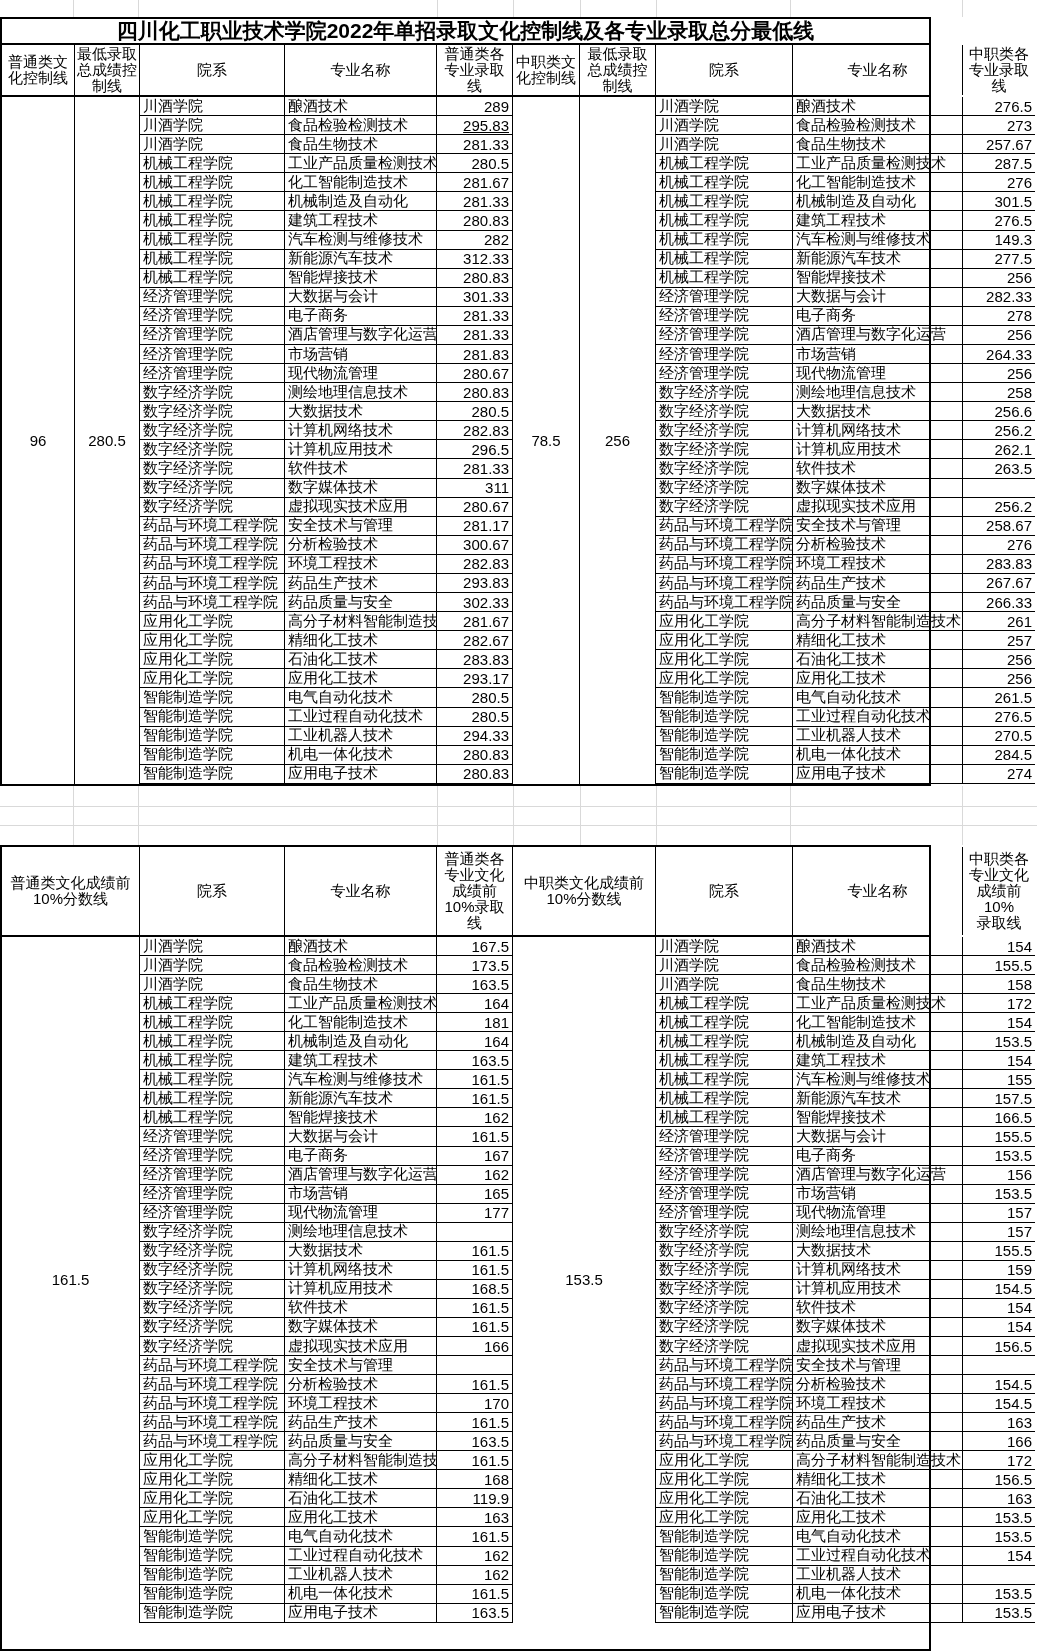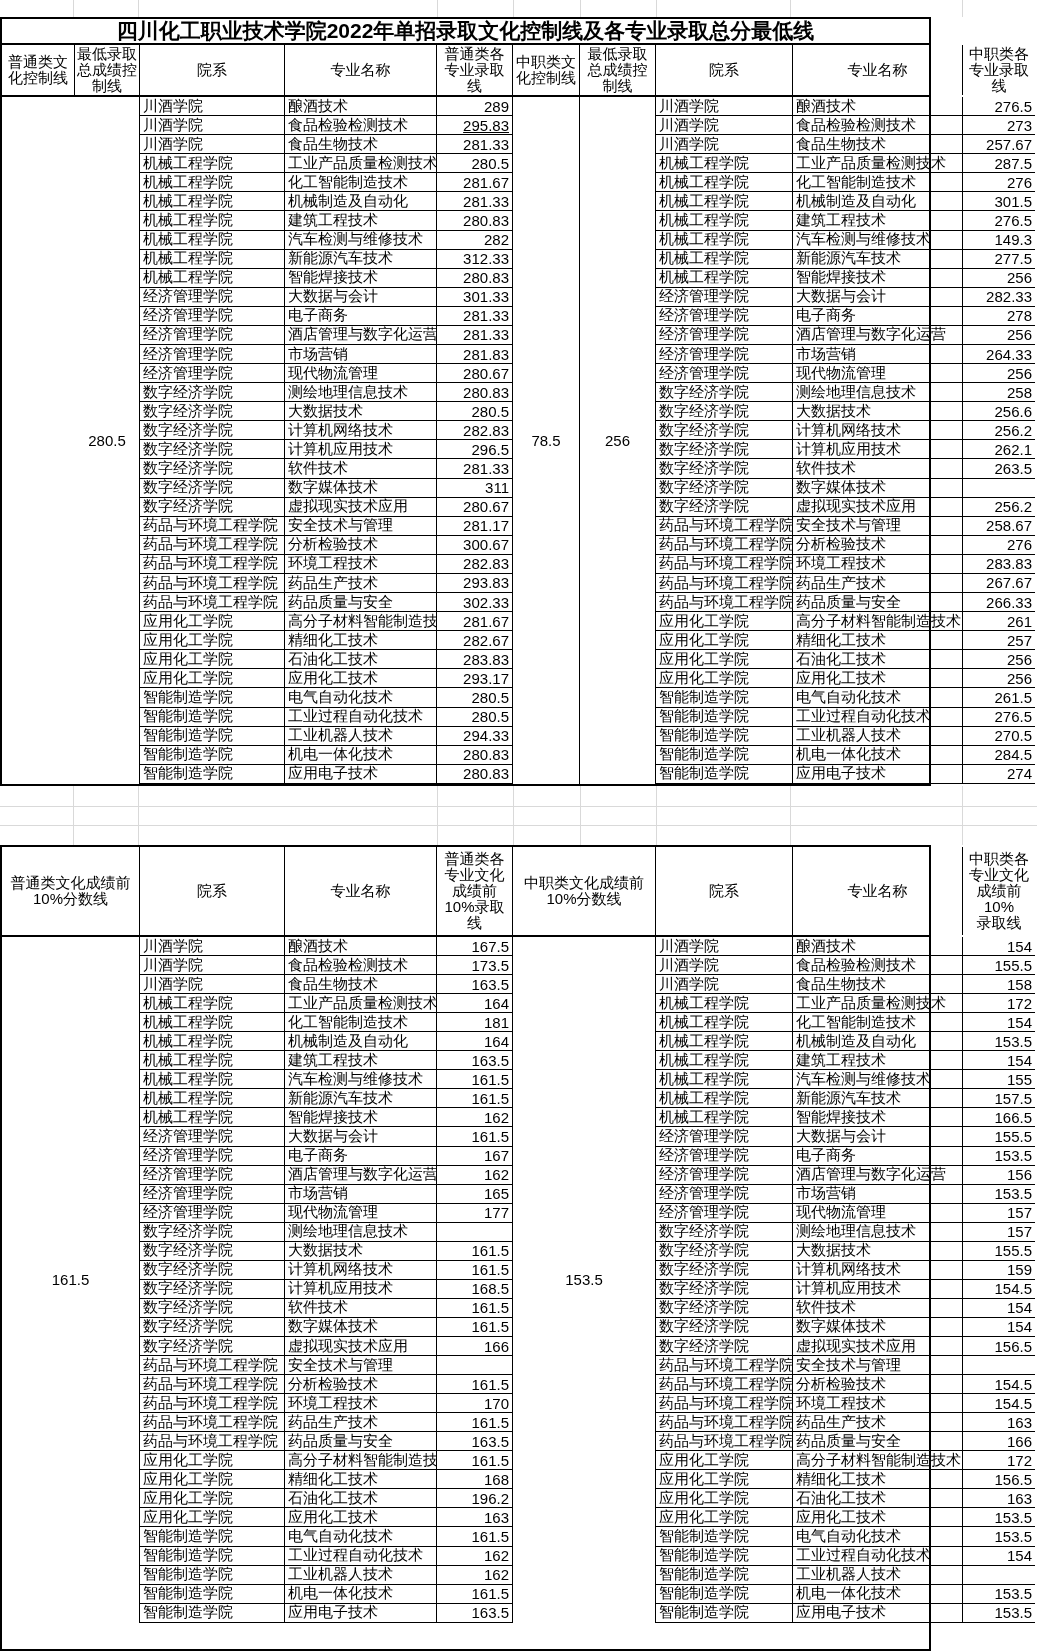--- a/index.html
+++ b/index.html
@@ -63,20 +63,21 @@
       <div class="hc">最低录取
 总成绩控
 制线</div>
       <div class="hc">院系</div>
       <div class="hc">专业名称</div>
       <div class="hc no-br">中职类各
 专业录取
 线</div>
     </div>
     <div class="tbody cols" id="t1body">
+      <div class="cell ctrl" style="grid-column:1;grid-row:1 / span 36">96</div>
       <div class="cell ctrl" style="grid-column:2;grid-row:1 / span 36">280.5</div>
       <div class="cell ctrl" style="grid-column:6;grid-row:1 / span 36">78.5</div>
       <div class="cell ctrl" style="grid-column:7;grid-row:1 / span 36">256</div>
     <div class="cell txt" style="grid-area: 1 / 3;">川酒学院</div>
         <div class="cell txt" style="grid-area: 1 / 4;">酿酒技术</div>
         <div class="cell num" style="grid-area: 1 / 5;">289</div>
         <div class="cell txt" style="grid-area: 1 / 8;">川酒学院</div>
         <div class="cell txt" style="grid-area: 1 / 9;">酿酒技术</div>
         <div class="cell num no-br" style="grid-area: 1 / 10;">276.5</div>
         <div class="cell txt" style="grid-area: 2 / 3;">川酒学院</div>
@@ -497,21 +498,21 @@
         <div class="cell txt" style="grid-area: 28 / 9;">高分子材料智能制造技术</div>
         <div class="cell num no-br" style="grid-area: 28 / 10;">172</div>
         <div class="cell txt" style="grid-area: 29 / 3;">应用化工学院</div>
         <div class="cell txt" style="grid-area: 29 / 4;">精细化工技术</div>
         <div class="cell num" style="grid-area: 29 / 5;">168</div>
         <div class="cell txt" style="grid-area: 29 / 8;">应用化工学院</div>
         <div class="cell txt" style="grid-area: 29 / 9;">精细化工技术</div>
         <div class="cell num no-br" style="grid-area: 29 / 10;">156.5</div>
         <div class="cell txt" style="grid-area: 30 / 3;">应用化工学院</div>
         <div class="cell txt" style="grid-area: 30 / 4;">石油化工技术</div>
-        <div class="cell num" style="grid-area: 30 / 5;">196.2</div>
+        <div class="cell num" style="grid-area: 30 / 5;">119.9</div>
         <div class="cell txt" style="grid-area: 30 / 8;">应用化工学院</div>
         <div class="cell txt" style="grid-area: 30 / 9;">石油化工技术</div>
         <div class="cell num no-br" style="grid-area: 30 / 10;">163</div>
         <div class="cell txt" style="grid-area: 31 / 3;">应用化工学院</div>
         <div class="cell txt" style="grid-area: 31 / 4;">应用化工技术</div>
         <div class="cell num" style="grid-area: 31 / 5;">163</div>
         <div class="cell txt" style="grid-area: 31 / 8;">应用化工学院</div>
         <div class="cell txt" style="grid-area: 31 / 9;">应用化工技术</div>
         <div class="cell num no-br" style="grid-area: 31 / 10;">153.5</div>
         <div class="cell txt" style="grid-area: 32 / 3;">智能制造学院</div>

